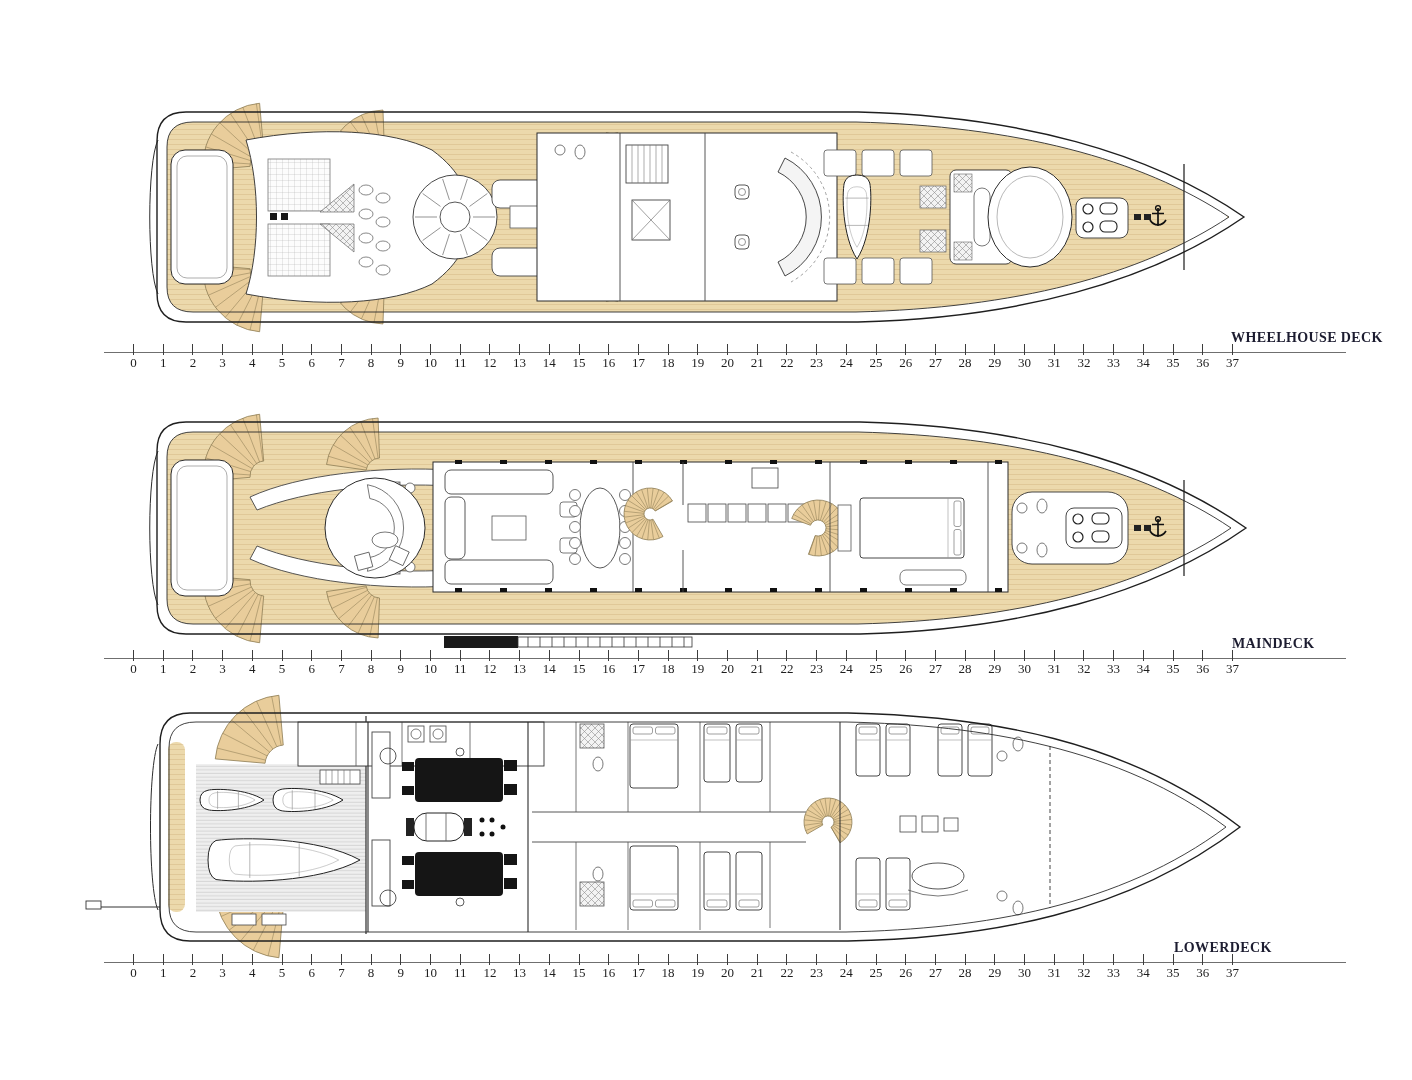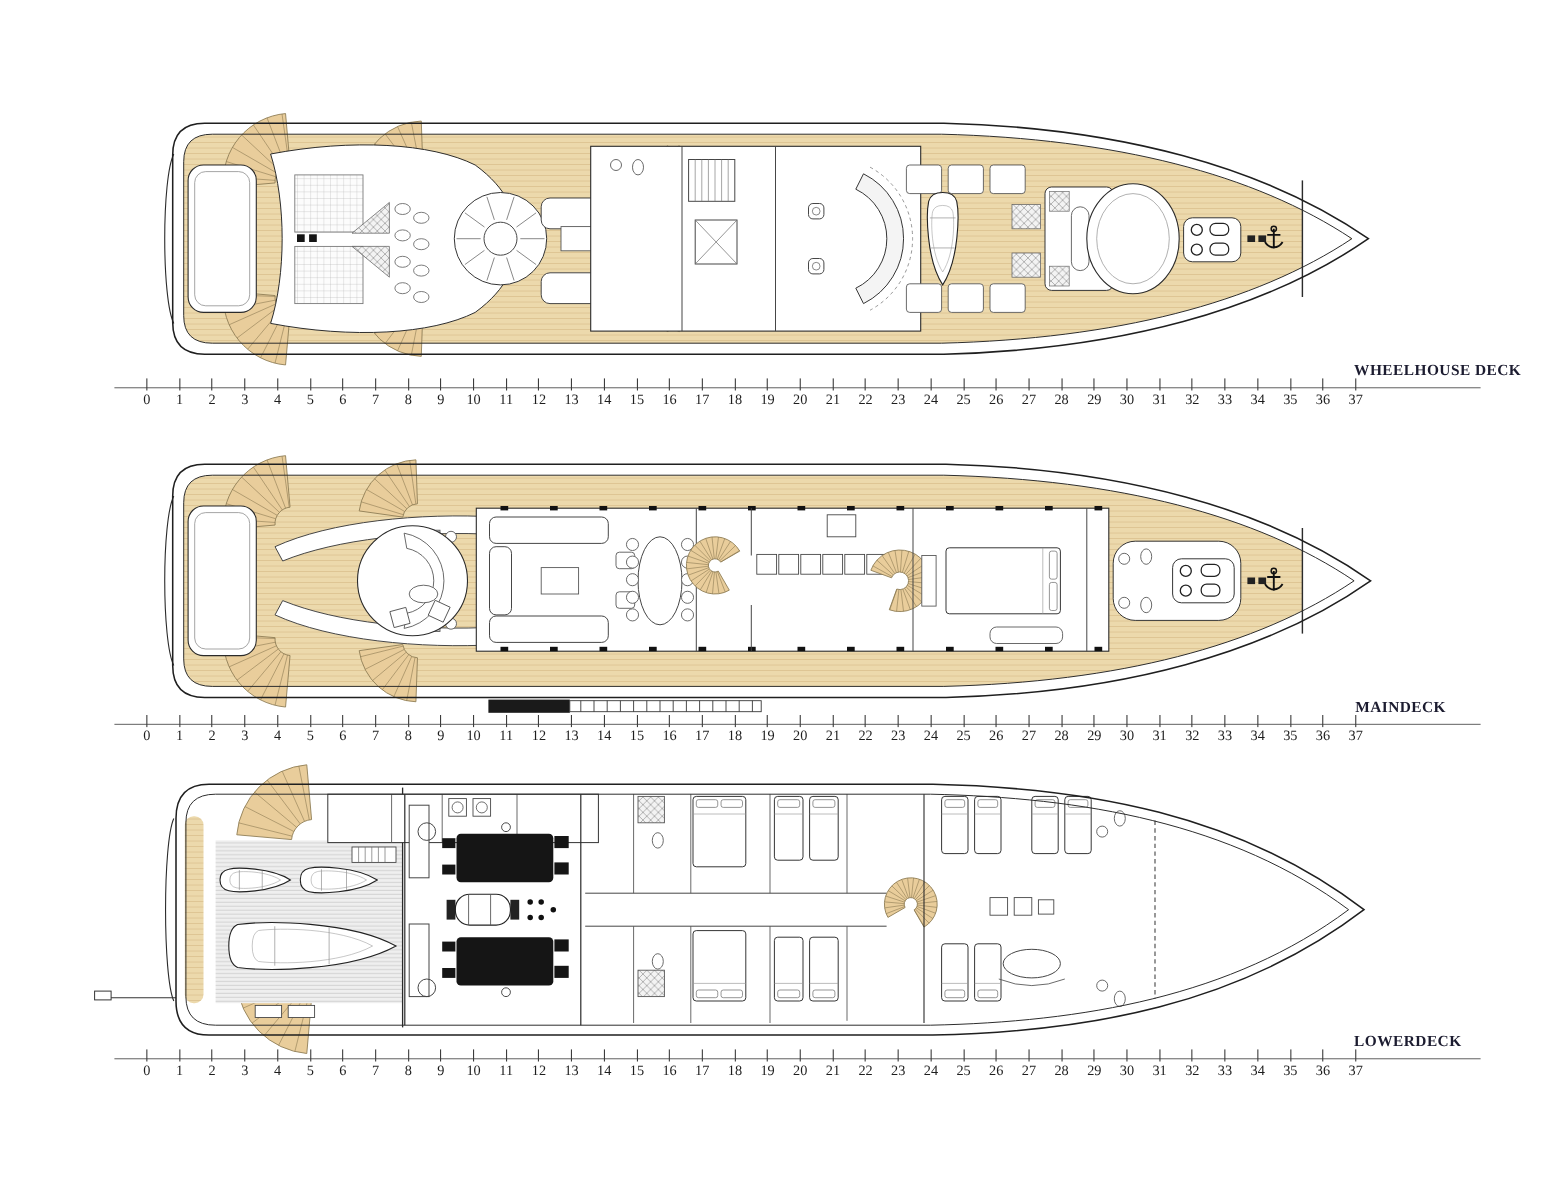--- a/index.html
+++ b/index.html
@@ -929,15 +929,15 @@
       <div class="tick" style="left: 1113.1px; top: 954px; height: 11px;"></div>
       <span class="tlabel" style="left: 1113.6px; top: 965px;">33</span>
       <div class="tick" style="left: 1142.8px; top: 954px; height: 11px;"></div>
       <span class="tlabel" style="left: 1143.3px; top: 965px;">34</span>
       <div class="tick" style="left: 1172.5px; top: 954px; height: 11px;"></div>
       <span class="tlabel" style="left: 1173px; top: 965px;">35</span>
       <div class="tick" style="left: 1202.2px; top: 954px; height: 11px;"></div>
       <span class="tlabel" style="left: 1202.7px; top: 965px;">36</span>
       <div class="tick" style="left: 1231.9px; top: 954px; height: 11px;"></div>
       <span class="tlabel" style="left: 1232.4px; top: 965px;">37</span>
-      <span class="deck-label" style="left: 1231px; top: 940px;">LOWERDECK</span>
+      <span class="deck-label" style="left: 1174px; top: 940px;">LOWERDECK</span>
     </div>
   </div>
 
 </body></html>

